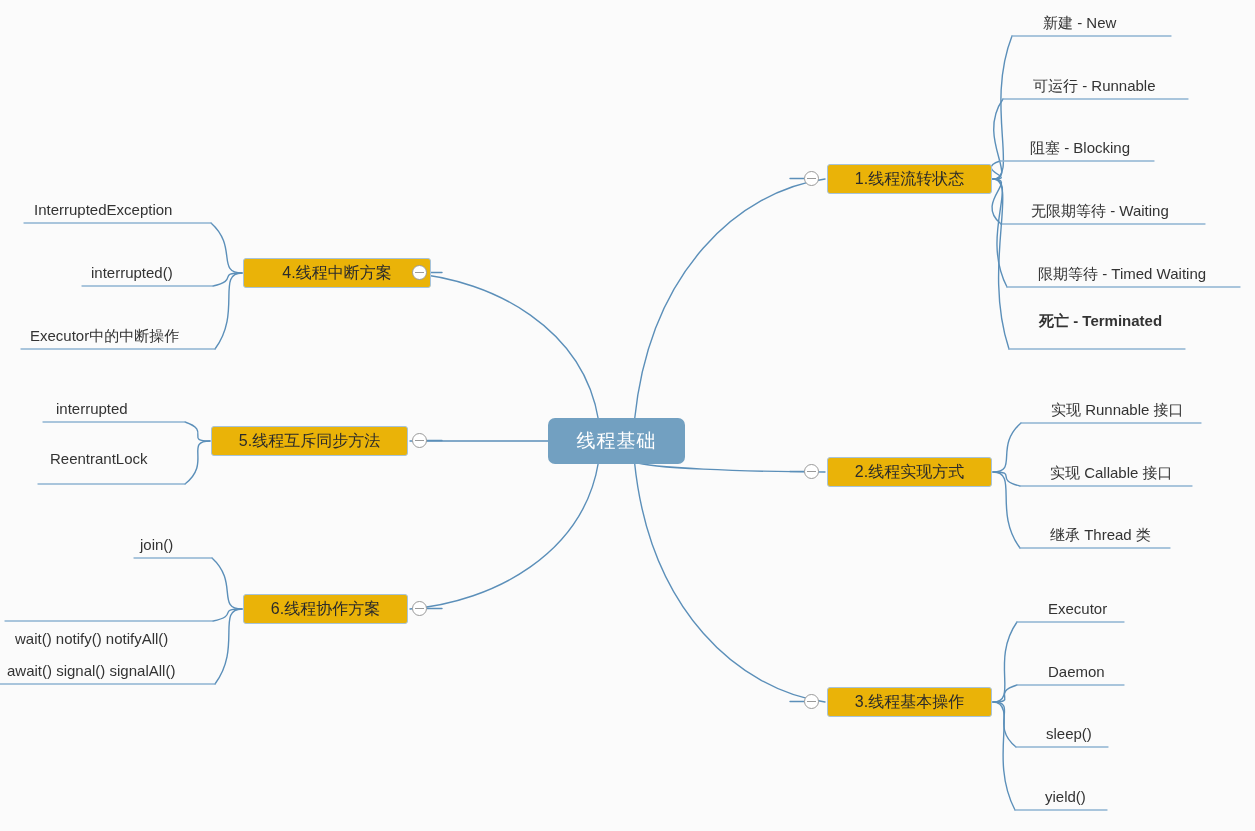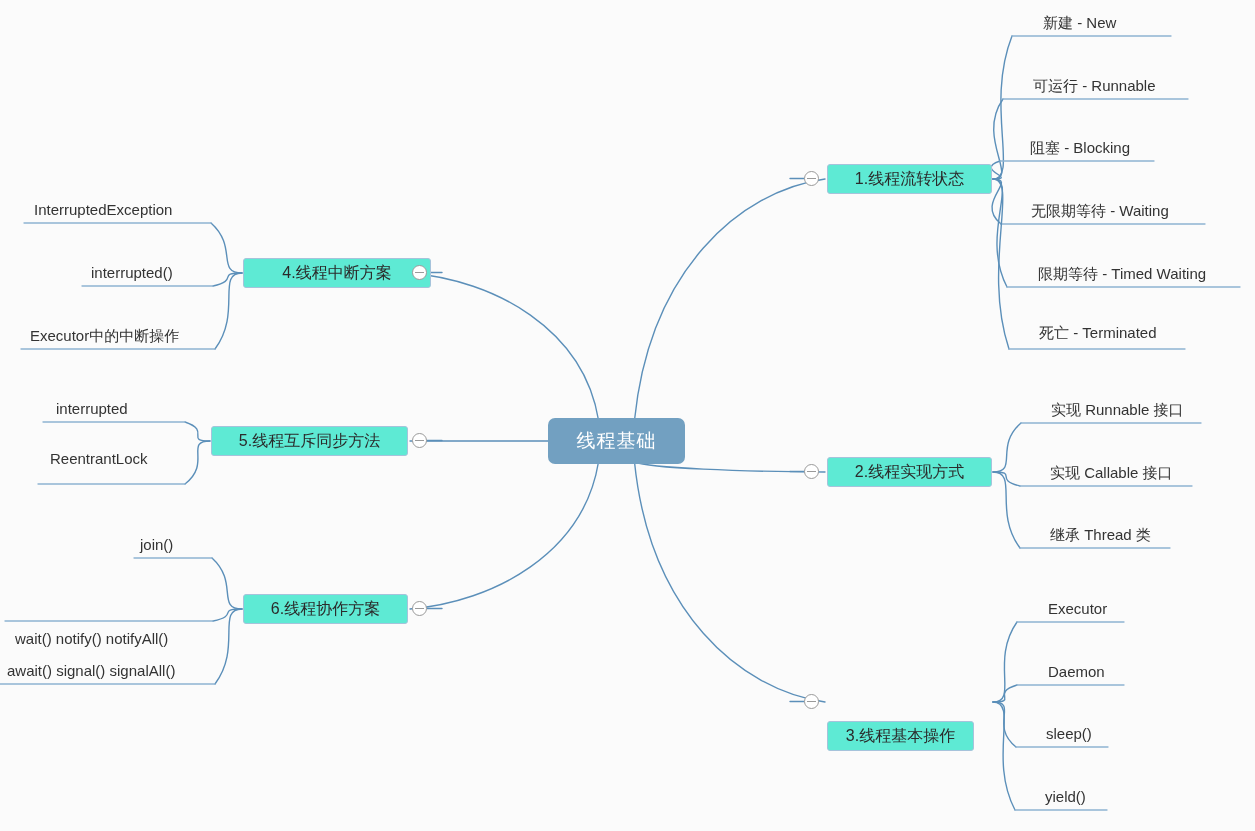--- a/index.html
+++ b/index.html
@@ -37,21 +37,21 @@
     background: #72a0c1;
     color: #ffffff;
     border-radius: 7px;
     font-size: 19px;
     letter-spacing: 1px;
     height: 46px;
     padding: 0 10px;
     box-shadow: 0 0 0 0 rgba(0,0,0,0);
   }
   .branch-node {
-    background: #5eead4;
+    background: #eab308;
     border: 1px solid #a6c3db;
     border-radius: 3px;
     color: #2b2b2b;
     font-size: 16px;
     height: 30px;
     padding: 0 14px;
   }
   .leaf-node {
     position: absolute;
     color: #333333;
@@ -150,29 +150,29 @@
       </div>
       <div class="node branch-node" style="left: 827px; top: 164px; width: 165px; height: 30px;">
         <span>1.线程流转状态</span>
       </div>
       <div class="toggle" style="left: 804px; top: 171px;"></div>
       <div class="leaf-node leaf-right" style="left: 1043px; top: 14px;"><span>新建 - New</span></div>
       <div class="leaf-node leaf-right" style="left: 1033px; top: 77px;"><span>可运行 - Runnable</span></div>
       <div class="leaf-node leaf-right" style="left: 1030px; top: 139px;"><span>阻塞 - Blocking</span></div>
       <div class="leaf-node leaf-right" style="left: 1031px; top: 202px;"><span>无限期等待 - Waiting</span></div>
       <div class="leaf-node leaf-right" style="left: 1038px; top: 265px;"><span>限期等待 - Timed Waiting</span></div>
-      <div class="leaf-node leaf-right" style="left: 1039px; top: 324px;"><span>死亡 - Terminated</span></div>
+      <div class="leaf-node leaf-right" style="left: 1039px; top: 312px; font-weight: bold;"><span>死亡 - Terminated</span></div>
       <div class="node branch-node" style="left: 827px; top: 457px; width: 165px; height: 30px;">
         <span>2.线程实现方式</span>
       </div>
       <div class="toggle" style="left: 804px; top: 464px;"></div>
       <div class="leaf-node leaf-right" style="left: 1051px; top: 401px;"><span>实现 Runnable 接口</span></div>
       <div class="leaf-node leaf-right" style="left: 1050px; top: 464px;"><span>实现 Callable 接口</span></div>
       <div class="leaf-node leaf-right" style="left: 1050px; top: 526px;"><span>继承 Thread 类</span></div>
-      <div class="node branch-node" style="left: 827px; top: 721px; width: 147px; height: 30px; text-align: center;">
+      <div class="node branch-node" style="left: 827px; top: 687px; width: 165px; height: 30px; text-align: center;">
         <span>3.线程基本操作</span>
       </div>
       <div class="toggle" style="left: 804px; top: 694px;"></div>
       <div class="leaf-node leaf-right" style="left: 1048px; top: 600px;"><span>Executor</span></div>
       <div class="leaf-node leaf-right" style="left: 1048px; top: 663px;"><span>Daemon</span></div>
       <div class="leaf-node leaf-right" style="left: 1046px; top: 725px;"><span>sleep()</span></div>
       <div class="leaf-node leaf-right" style="left: 1045px; top: 788px;"><span>yield()</span></div>
       <div class="node branch-node" style="left: 243px; top: 258px; width: 188px; height: 30px;">
         <span>4.线程中断方案</span>
       </div>

